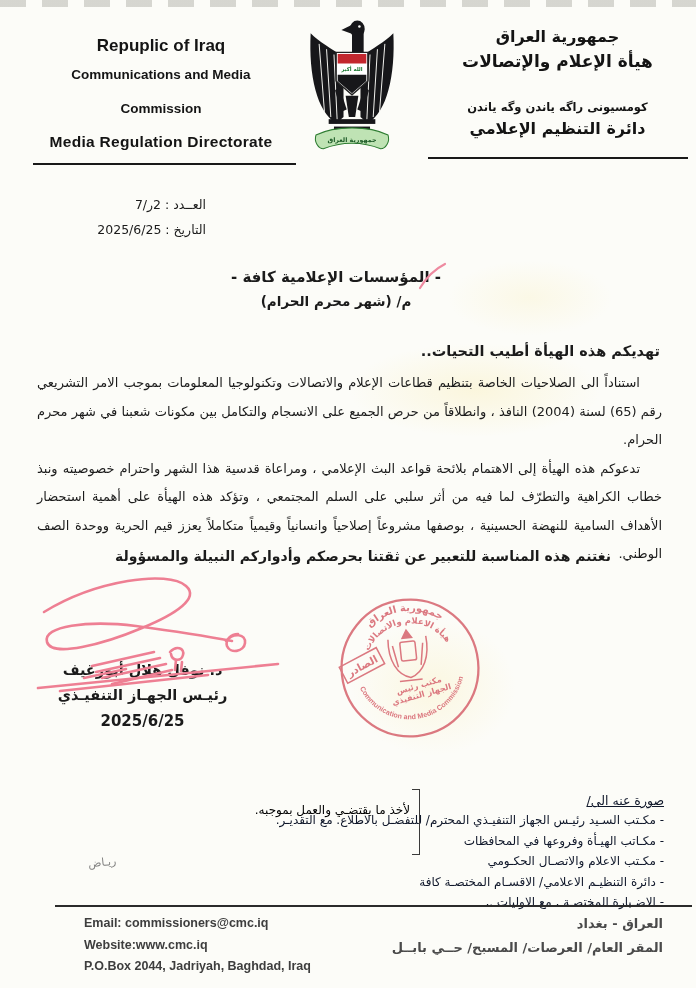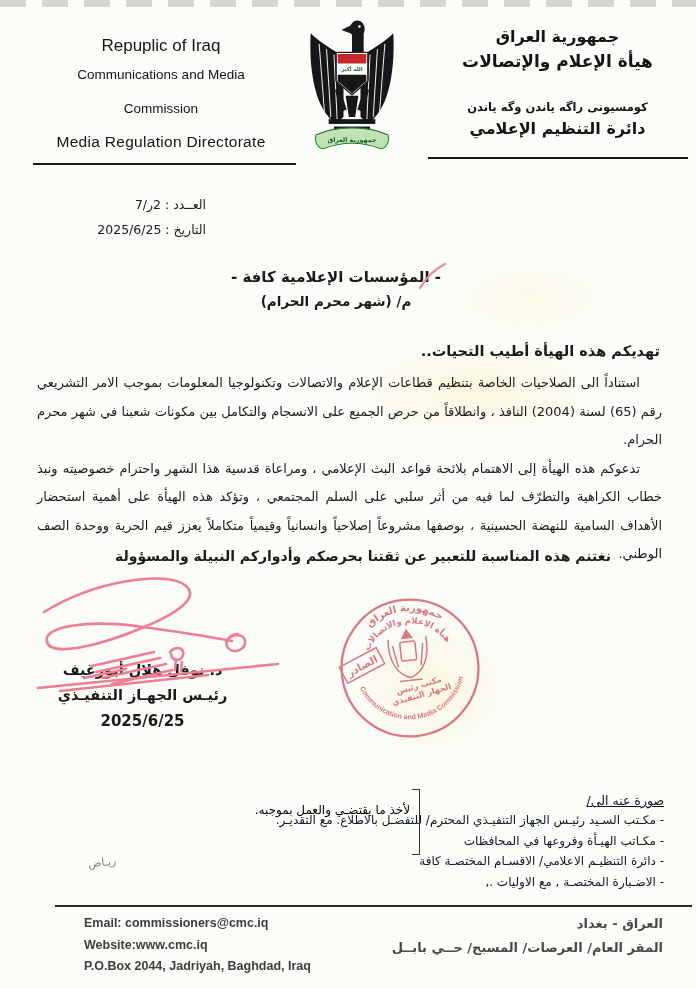--- a/index.html
+++ b/index.html
@@ -8,21 +8,21 @@
     background:#fcfcf8;color:#1b1b1b;
     font-family:"DejaVu Sans","Liberation Sans",sans-serif;
   }
   .abs{position:absolute;}
   .tint{position:absolute;pointer-events:none;z-index:0;}
   .tint1{left:300px;top:325px;width:350px;height:130px;background:radial-gradient(closest-side,rgba(248,234,166,.33),rgba(248,234,166,0) 72%);}
   .tint2{left:318px;top:592px;width:230px;height:190px;background:radial-gradient(closest-side,rgba(248,234,166,.28),rgba(248,234,166,0) 72%);}
   .tint3{left:420px;top:248px;width:220px;height:100px;background:radial-gradient(closest-side,rgba(248,234,166,.22),rgba(248,234,166,0) 75%);}
 
   
-  .hdr-en{left:30px;top:36px;width:262px;text-align:center;font-family:"Liberation Sans",sans-serif;font-weight:normal;color:#141414;z-index:1;}
+  .hdr-en{left:30px;top:36px;width:262px;text-align:center;font-family:"Liberation Sans",sans-serif;font-weight:bold;color:#141414;z-index:1;}
   .hdr-en .l1{font-size:17px;margin-bottom:11px;}
   .hdr-en .l2{font-size:13.5px;margin-bottom:19px;}
   .hdr-en .l3{font-size:13.5px;margin-bottom:17px;}
   .hdr-en .l4{font-size:15.5px;letter-spacing:.3px;}
   .rule-left{left:33px;top:163px;width:263px;border-top:2.5px solid #191919;z-index:1;}
   .hdr-ar{left:425px;top:27px;width:265px;text-align:center;direction:rtl;font-weight:bold;color:#141414;z-index:1;}
   .hdr-ar .a1{font-size:16px;margin-bottom:5px;}
   .hdr-ar .a2{font-size:17px;margin-bottom:29px;text-align:center;}
   .hdr-ar .a3{font-size:11.5px;margin-bottom:5px;}
   .hdr-ar .a4{font-size:16px;}
@@ -211,20 +211,21 @@
       <path d="M86 116 L146 102"></path>
       <path d="M12 120 L252 96"></path>
       <path d="M34 123 L182 107"></path>
     </g>
   </svg>
 
   <div class="abs cc">
     <div class="cc-h">صورة عنه الى/</div>
     <div class="it">- مكـتب السـيد رئيـس الجهاز التنفيـذي المحترم/ للتفضـل بالاطلاع. مع التقديـر.</div>
     <div class="it">- مكـاتب الهيـأة وفروعها في المحافظات</div>
+    <div class="it">- مكـتب الاعلام والاتصـال الحكـومي</div>
     <div class="it">- دائرة التنظيـم الاعلامي/ الاقسـام المختصـة كافة</div>
     <div class="it">- الاضـبارة المختصـة , مع الاوليات .,</div>
   </div>
   <div class="abs cc-bracket"></div>
   <div class="abs cc-note">لأخذ ما يقتضـي والعمل بموجبه.</div>
   <div class="abs ryad">ريـاض</div>
 
   <div class="abs footer-rule"></div>
   <div class="abs foot-en">
     <div>Email: commissioners@cmc.iq</div>

